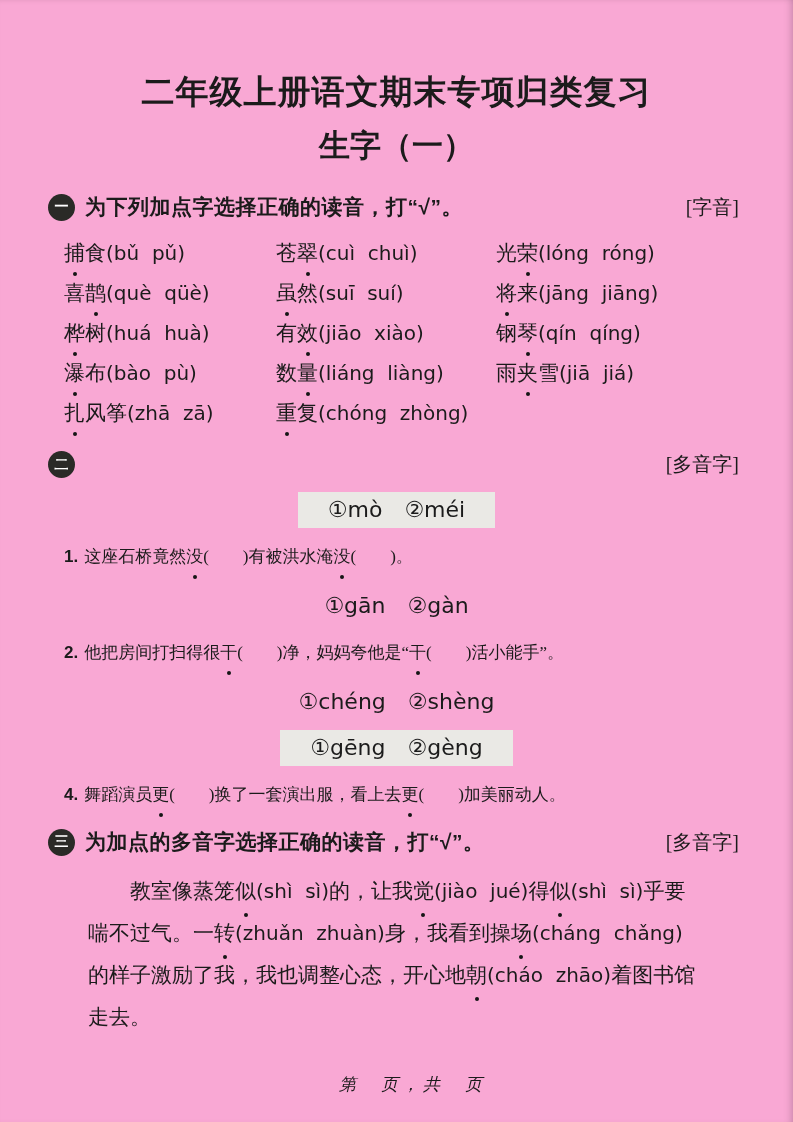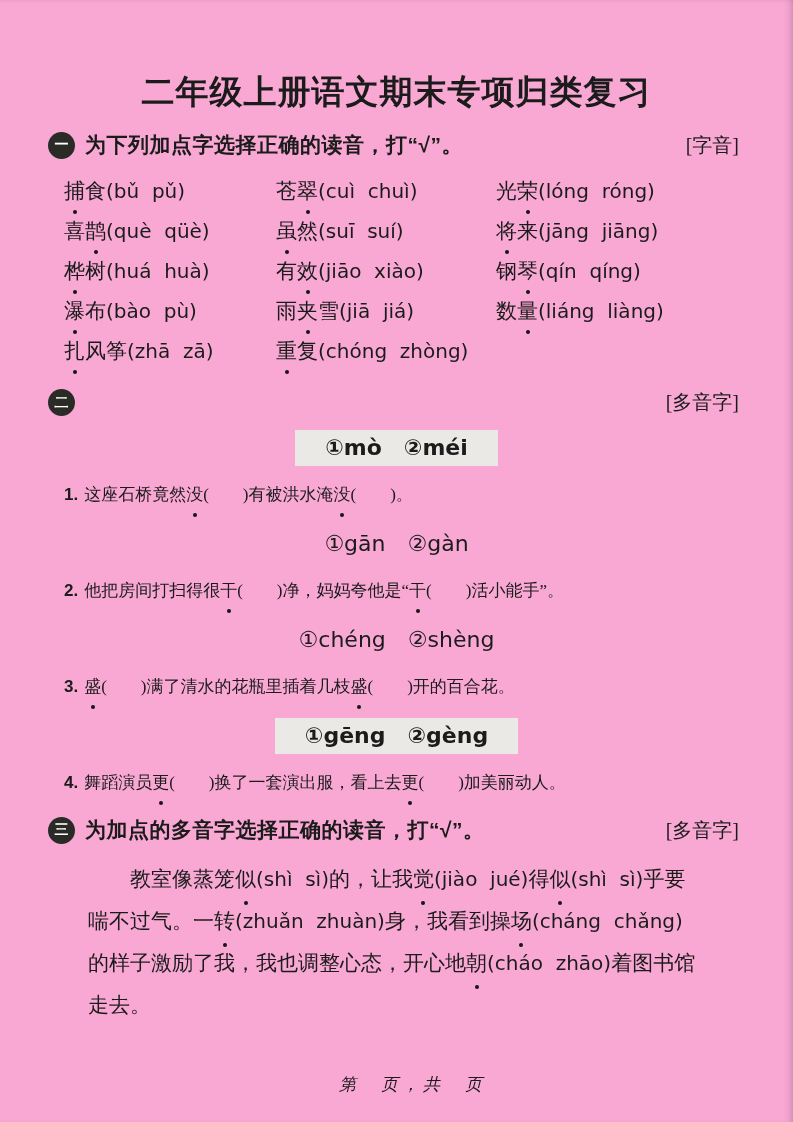--- a/index.html
+++ b/index.html
@@ -97,21 +97,20 @@
     margin:10px 0 10px 0;
     font-size:22px;
     font-family:"DejaVu Sans", sans-serif;
   }
   .option-inner{
     display:inline-block;
     padding:3px 30px;
   }
   .shaded .option-inner{
     background:#eae9e5;
-    font-weight:bold;
   }
   .sentence{
     margin:12px 0 14px 16px;
     font-size:17px;
     line-height:34px;
   }
   .sentence .num{
     font-weight:bold;
     font-family:"Liberation Sans", sans-serif;
     margin-right:6px;
@@ -136,57 +135,57 @@
     letter-spacing:4px;
     font-style:italic;
   }
 </style>
 </head>
 <body>
 
 <div class="page">
 
   <h1 class="title">二年级上册语文期末专项归类复习</h1>
+  <h2 class="subtitle">生字（一）</h2>
 
   <section>
     <div class="sec-head">
       <span class="badge">一</span>
       <span class="instr">为下列加点字选择正确的读音，打“√”。</span>
       <span class="tag">[字音]</span>
     </div>
     <div class="word-grid" id="s1-grid">
         <div class="word-item"><span class="dotted">捕</span><span>食</span><span class="pinyin">(bǔ  pǔ)</span></div>
         <div class="word-item"><span>苍</span><span class="dotted">翠</span><span class="pinyin">(cuì  chuì)</span></div>
         <div class="word-item"><span>光</span><span class="dotted">荣</span><span class="pinyin">(lóng  róng)</span></div>
         <div class="word-item"><span>喜</span><span class="dotted">鹊</span><span class="pinyin">(què  qüè)</span></div>
         <div class="word-item"><span class="dotted">虽</span><span>然</span><span class="pinyin">(suī  suí)</span></div>
         <div class="word-item"><span class="dotted">将</span><span>来</span><span class="pinyin">(jāng  jiāng)</span></div>
         <div class="word-item"><span class="dotted">桦</span><span>树</span><span class="pinyin">(huá  huà)</span></div>
         <div class="word-item"><span>有</span><span class="dotted">效</span><span class="pinyin">(jiāo  xiào)</span></div>
         <div class="word-item"><span>钢</span><span class="dotted">琴</span><span class="pinyin">(qín  qíng)</span></div>
         <div class="word-item"><span class="dotted">瀑</span><span>布</span><span class="pinyin">(bào  pù)</span></div>
+        <div class="word-item"><span>数</span><span class="dotted">量</span><span class="pinyin">(liáng  liàng)</span></div>
         <div class="word-item"><span>雨</span><span class="dotted">夹</span><span>雪</span><span class="pinyin">(jiā  jiá)</span></div>
-        <div class="word-item"><span>数</span><span class="dotted">量</span><span class="pinyin">(liáng  liàng)</span></div>
         <div class="word-item"><span class="dotted">扎</span><span>风筝</span><span class="pinyin">(zhā  zā)</span></div>
         <div class="word-item"><span class="dotted">重</span><span>复</span><span class="pinyin">(chóng  zhòng)</span></div>
       </div>
   </section>
 
   <section>
     <div class="sec-head">
       <span class="badge">二</span>
       <span class="tag">[多音字]</span>
     </div>
     <div id="s2-list">
         <div class="option-line shaded"><span class="option-inner">①mò　②méi</span></div>
         <div class="sentence"><span class="num">1.</span><span>这座石桥竟然</span><span class="dotted">没</span><span>(　　)</span><span>有被洪水淹</span><span class="dotted">没</span><span>(　　)</span><span>。</span></div>
         <div class="option-line"><span class="option-inner">①gān　②gàn</span></div>
         <div class="sentence"><span class="num">2.</span><span>他把房间打扫得很</span><span class="dotted">干</span><span>(　　)</span><span>净，妈妈夸他是“</span><span class="dotted">干</span><span>(　　)</span><span>活小能手”。</span></div>
         <div class="option-line"><span class="option-inner">①chéng　②shèng</span></div>
-        <div class="sentence"><span class="num">3.</span><span class="dotted">盛</span><span>(　　)</span><span>满了清水的花瓶里插着几枝</span><span class="dotted">盛</span><span>(　　)</span><span>开的百合花。</span></div>
         <div class="option-line shaded"><span class="option-inner">①gēng　②gèng</span></div>
         <div class="sentence"><span class="num">4.</span><span>舞蹈演员</span><span class="dotted">更</span><span>(　　)</span><span>换了一套演出服，看上去</span><span class="dotted">更</span><span>(　　)</span><span>加美丽动人。</span></div>
       </div>
   </section>
 
   <section>
     <div class="sec-head">
       <span class="badge">三</span>
       <span class="instr">为加点的多音字选择正确的读音，打“√”。</span>
       <span class="tag">[多音字]</span>

